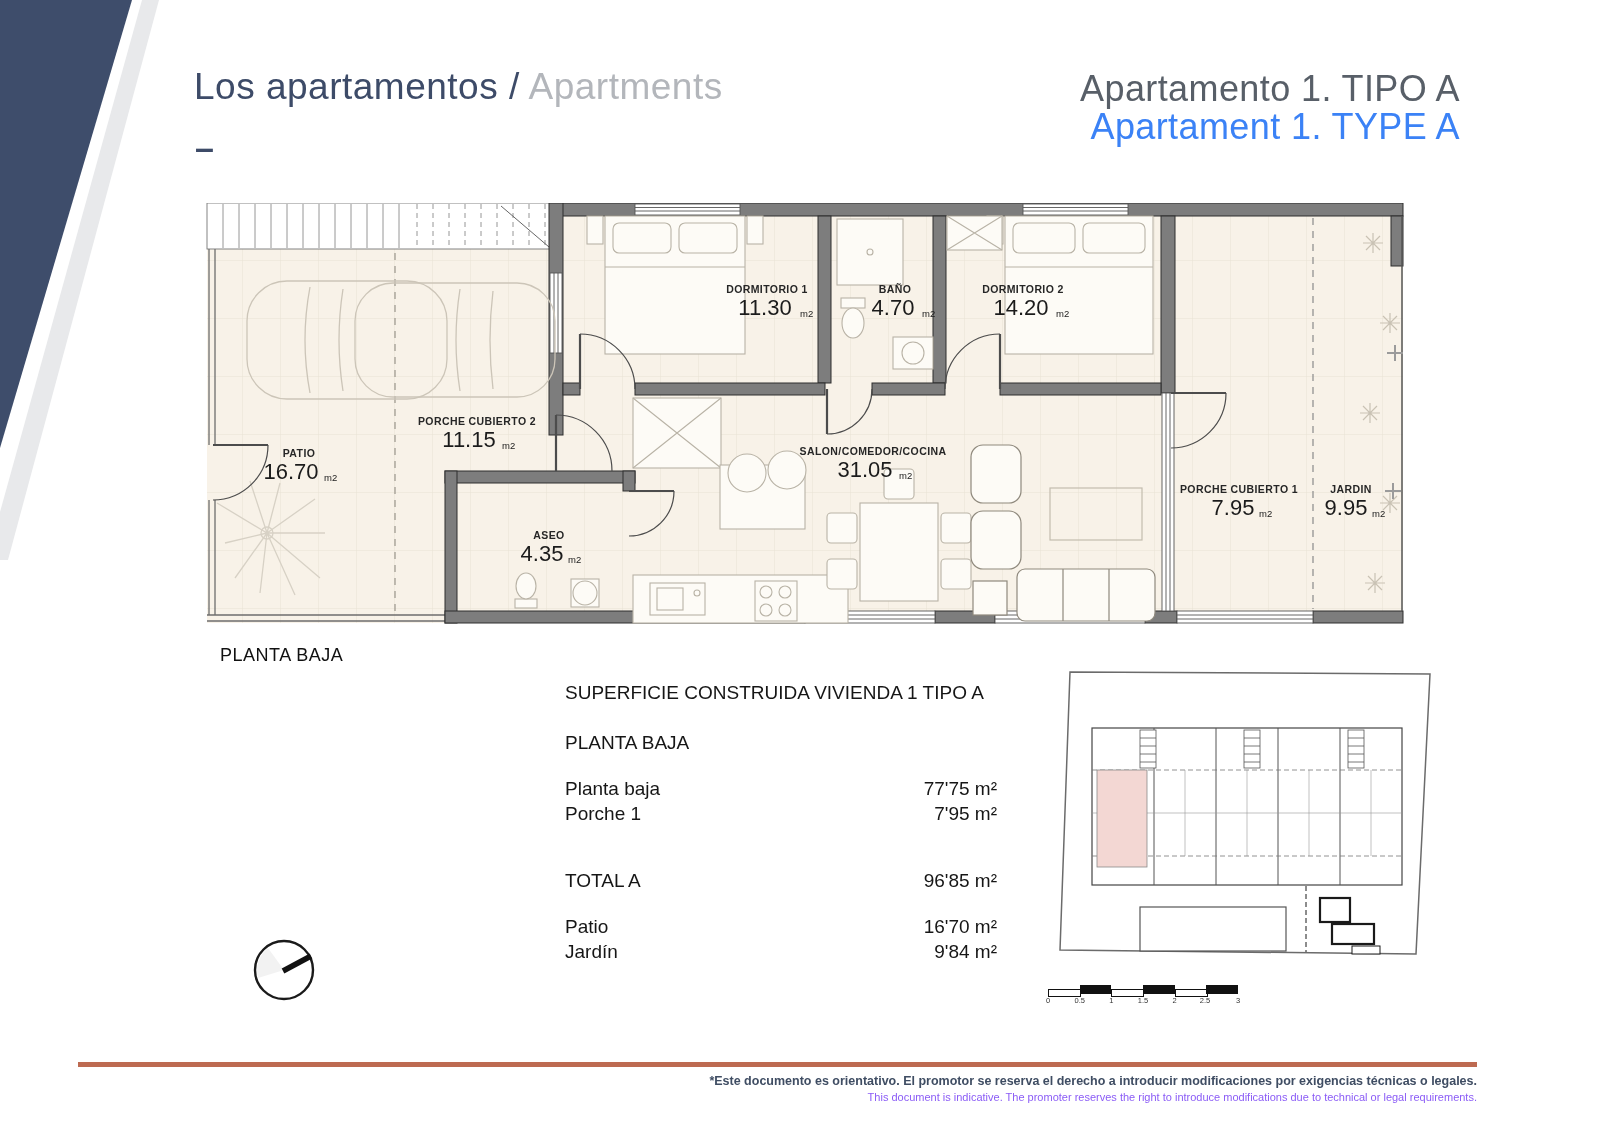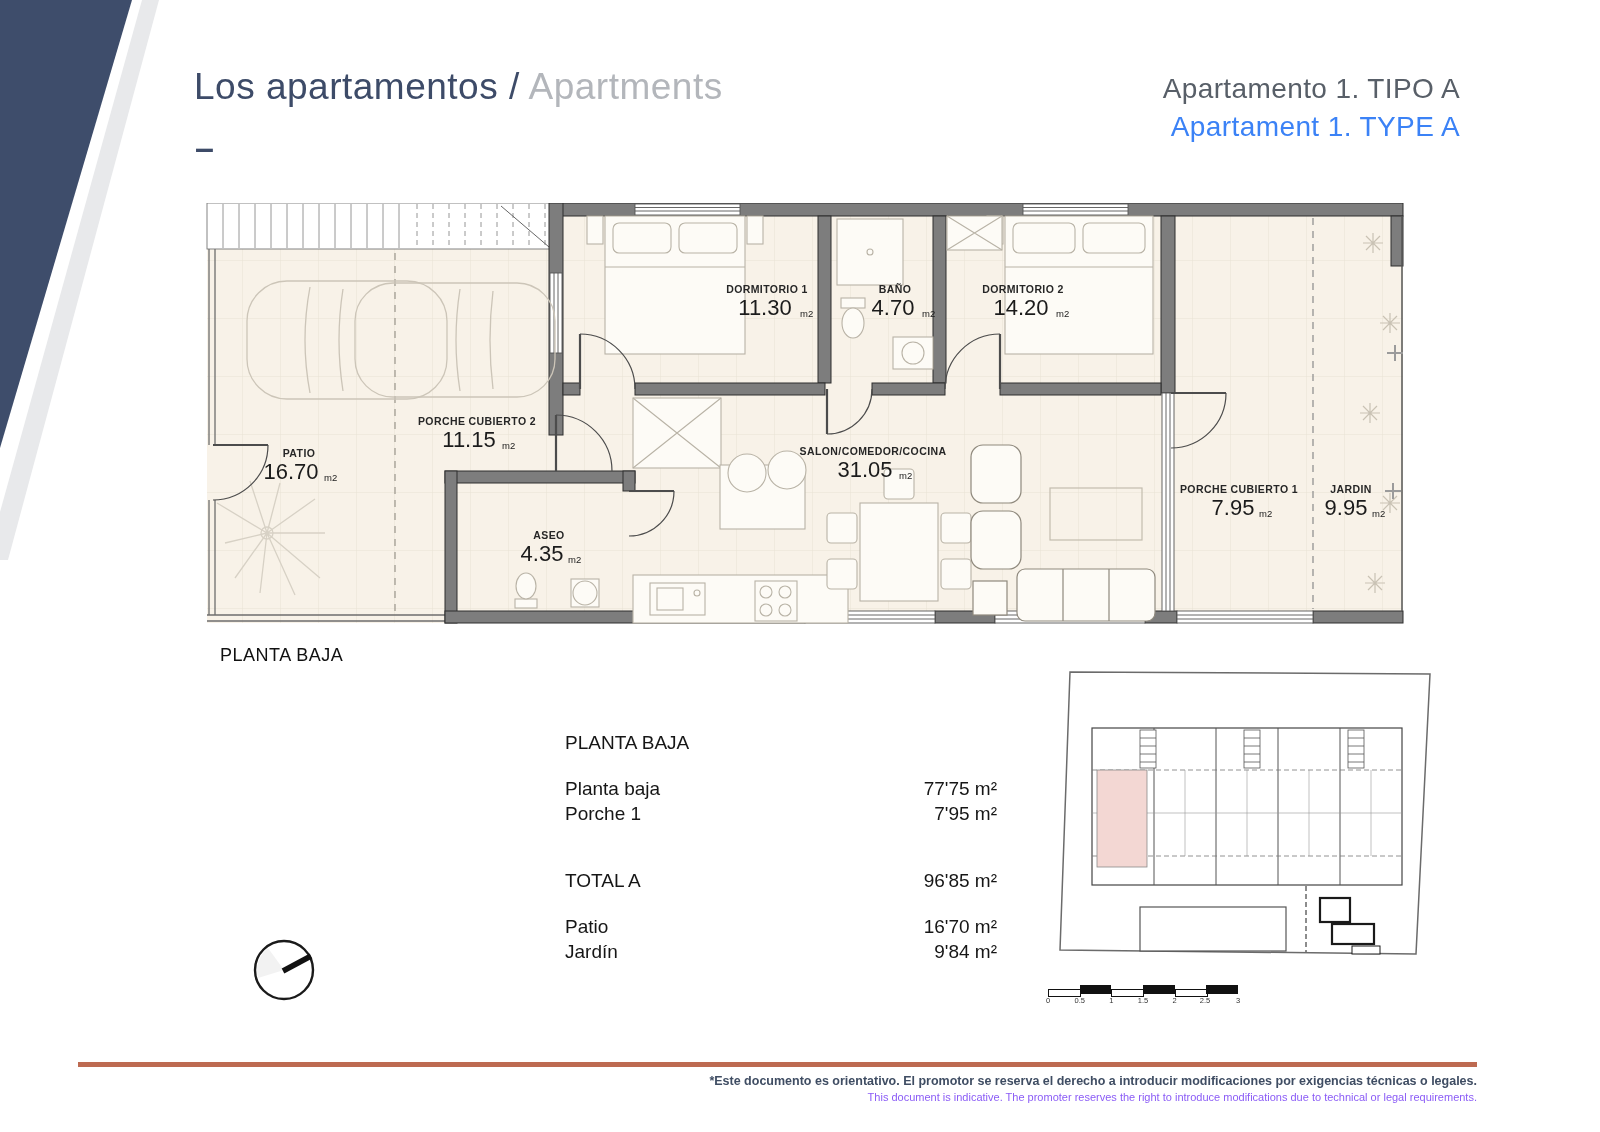--- a/index.html
+++ b/index.html
@@ -5,21 +5,21 @@
   html,body{margin:0;padding:0;background:#ffffff;}
   .page{position:relative;width:1600px;height:1132px;background:#ffffff;overflow:hidden;
         font-family:"Liberation Sans",sans-serif;}
   
   .main-title{position:absolute;left:194px;top:66px;font-size:37px;font-weight:normal;
               letter-spacing:.5px;white-space:nowrap;}
   .main-title .es{color:#3d4b68;}
   .main-title .en{color:#b3b6bb;}
   .title-dash{position:absolute;left:195px;top:128px;font-size:34px;font-weight:bold;color:#3d4b68;}
   .unit-title{position:absolute;right:140px;top:70px;text-align:right;line-height:38px;
-              font-size:28px;letter-spacing:.4px;}
+              font-size:36px;letter-spacing:.4px;}
   .unit-title .l1{color:#585f68;}
   .unit-title .l2{color:#3b82f6;}
   
   .room-name{font-family:"Liberation Sans",sans-serif;font-size:10.5px;font-weight:bold;
              fill:#262626;letter-spacing:.4px;}
   .room-area{font-family:"Liberation Sans",sans-serif;font-size:22px;fill:#1b1b1b;}
   .room-unit{font-family:"Liberation Sans",sans-serif;font-size:9.5px;fill:#1b1b1b;}
   .floor-label{position:absolute;left:220px;top:645px;font-size:18px;color:#111;letter-spacing:.5px;}
   
   .stable{position:absolute;left:565px;top:670px;width:432px;height:330px;font-size:19px;color:#161616;}
@@ -269,20 +269,21 @@
 
   <div class="floor-label">PLANTA BAJA</div>
 
   <svg style="position:absolute;left:248px;top:934px;" width="76" height="76" viewBox="0 0 76 76">
     <path d="M36,36 L10,44 A29,29 0 0 1 20,14 Z" fill="#f2f2f2"></path>
     <circle cx="36" cy="36" r="29" fill="none" stroke="#1a1a1a" stroke-width="2.4"></circle>
     <line x1="35" y1="37" x2="63" y2="22" stroke="#111" stroke-width="5.5"></line>
   </svg>
 
   <div class="stable">
+    <div class="st-title">SUPERFICIE CONSTRUIDA VIVIENDA 1 TIPO A</div>
     <div class="st-section">PLANTA BAJA</div>
     <div class="trow" style="top:108px">
       <span>Planta baja</span>
       <span>77'75 m²</span>
     </div>
     <div class="trow" style="top:133px">
       <span>Porche 1</span>
       <span>7'95 m²</span>
     </div>
     <div class="trow" style="top:200px">

